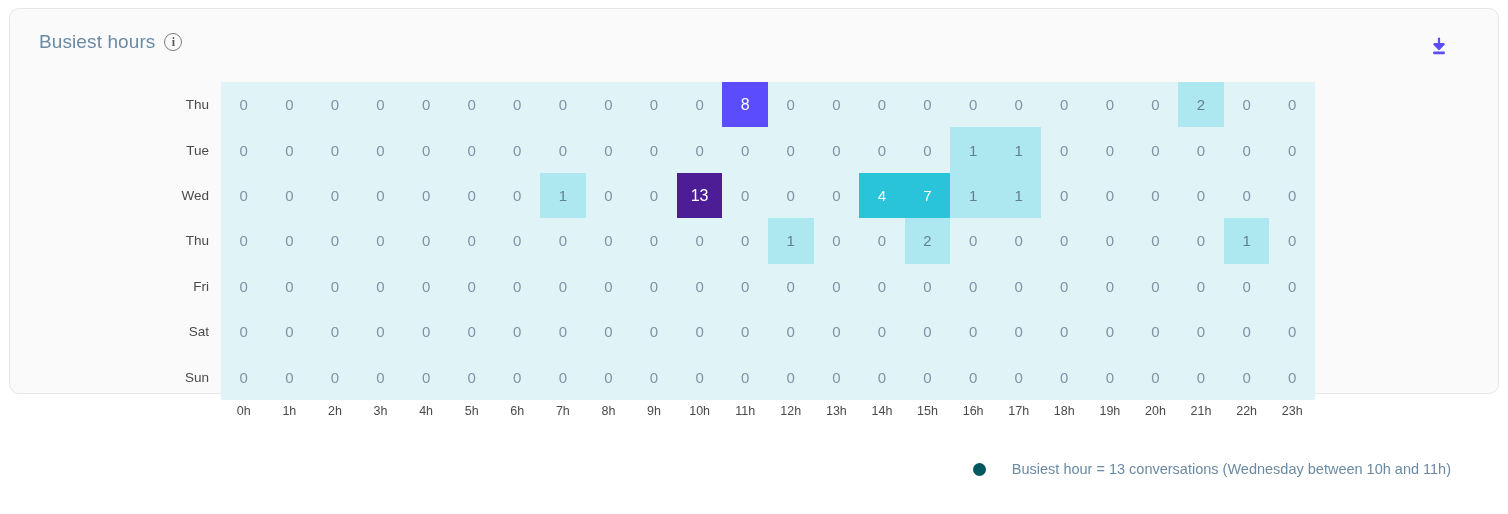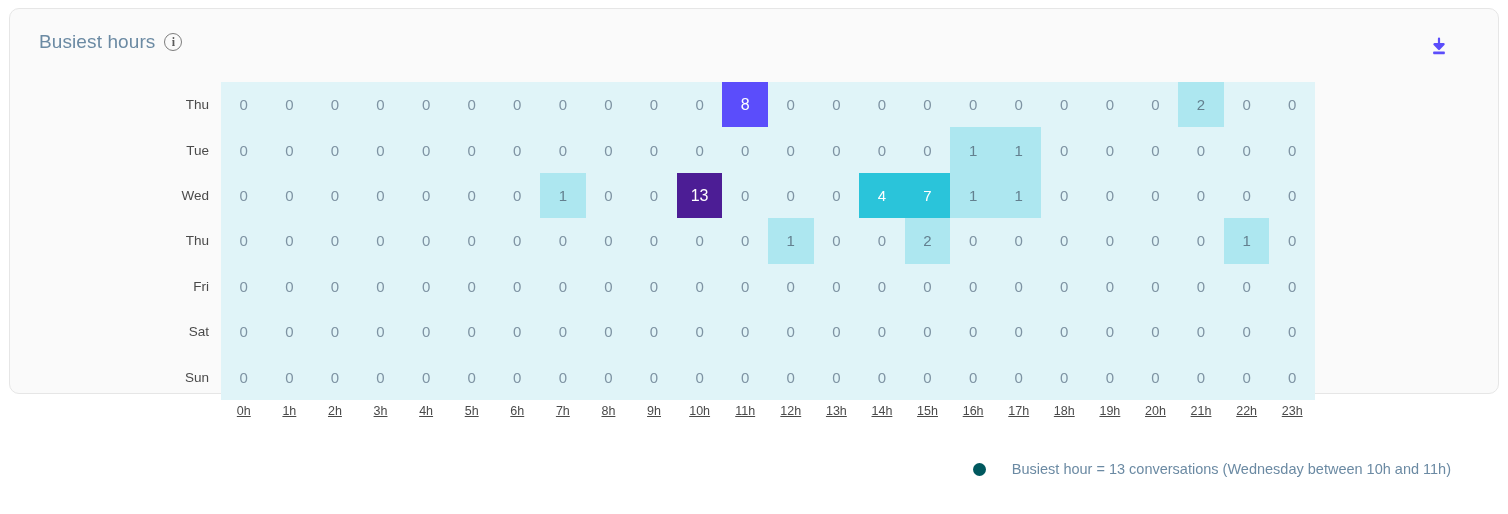--- a/index.html
+++ b/index.html
@@ -132,21 +132,20 @@
     left: 0;
     top: 322px;
     width: 1094px;
     display: grid;
     grid-template-columns: repeat(24, 1fr);
   }
   .hour-label {
     text-align: center;
     font-size: 12.5px;
     color: #4a4a4a;
-    text-decoration: underline;
   }
   
   .legend {
     position: absolute;
     right: 47px;
     top: 452px;
     display: flex;
     align-items: center;
     gap: 26px;
   }

